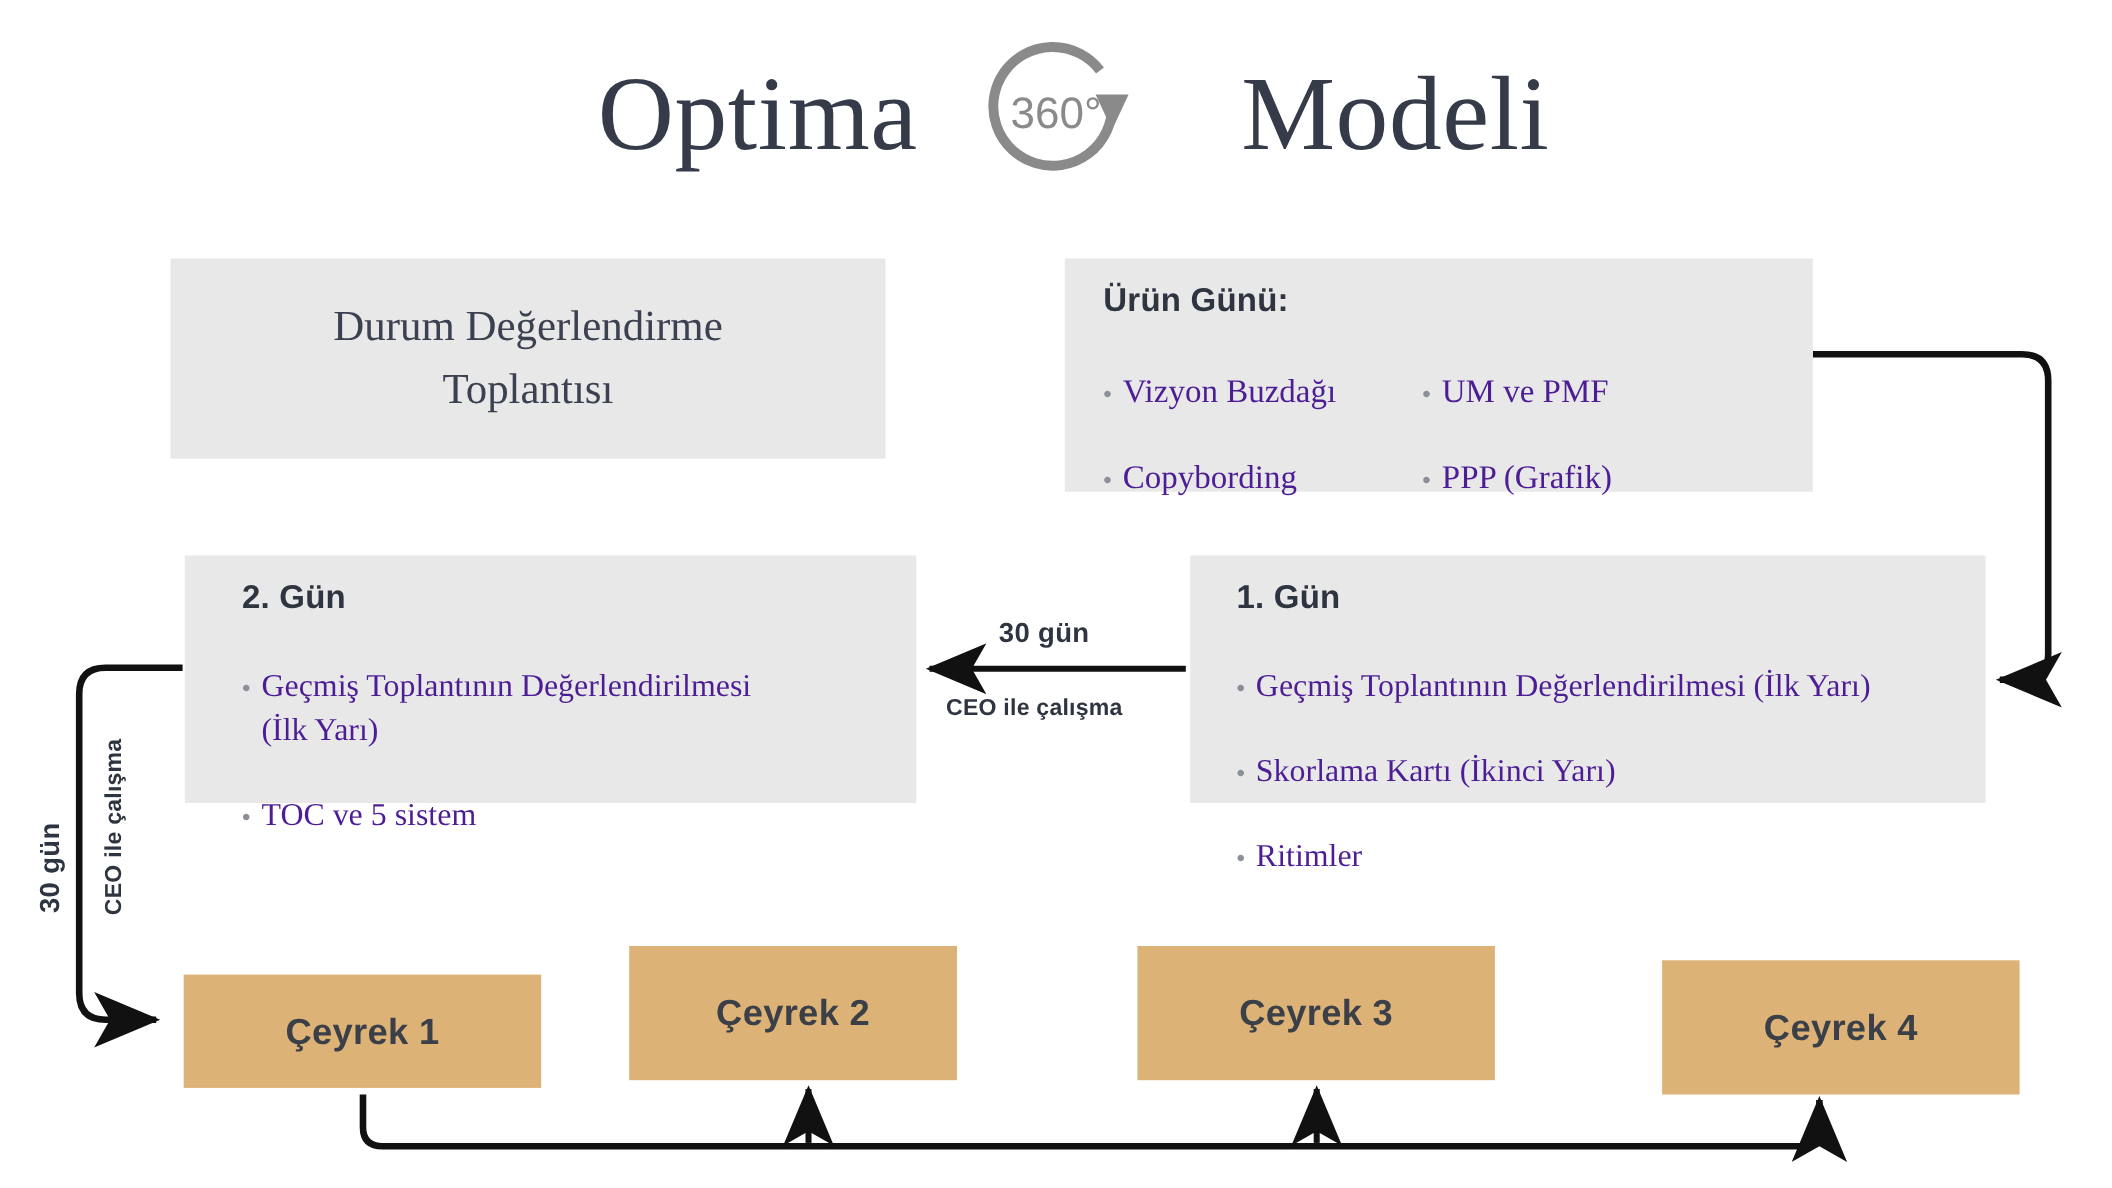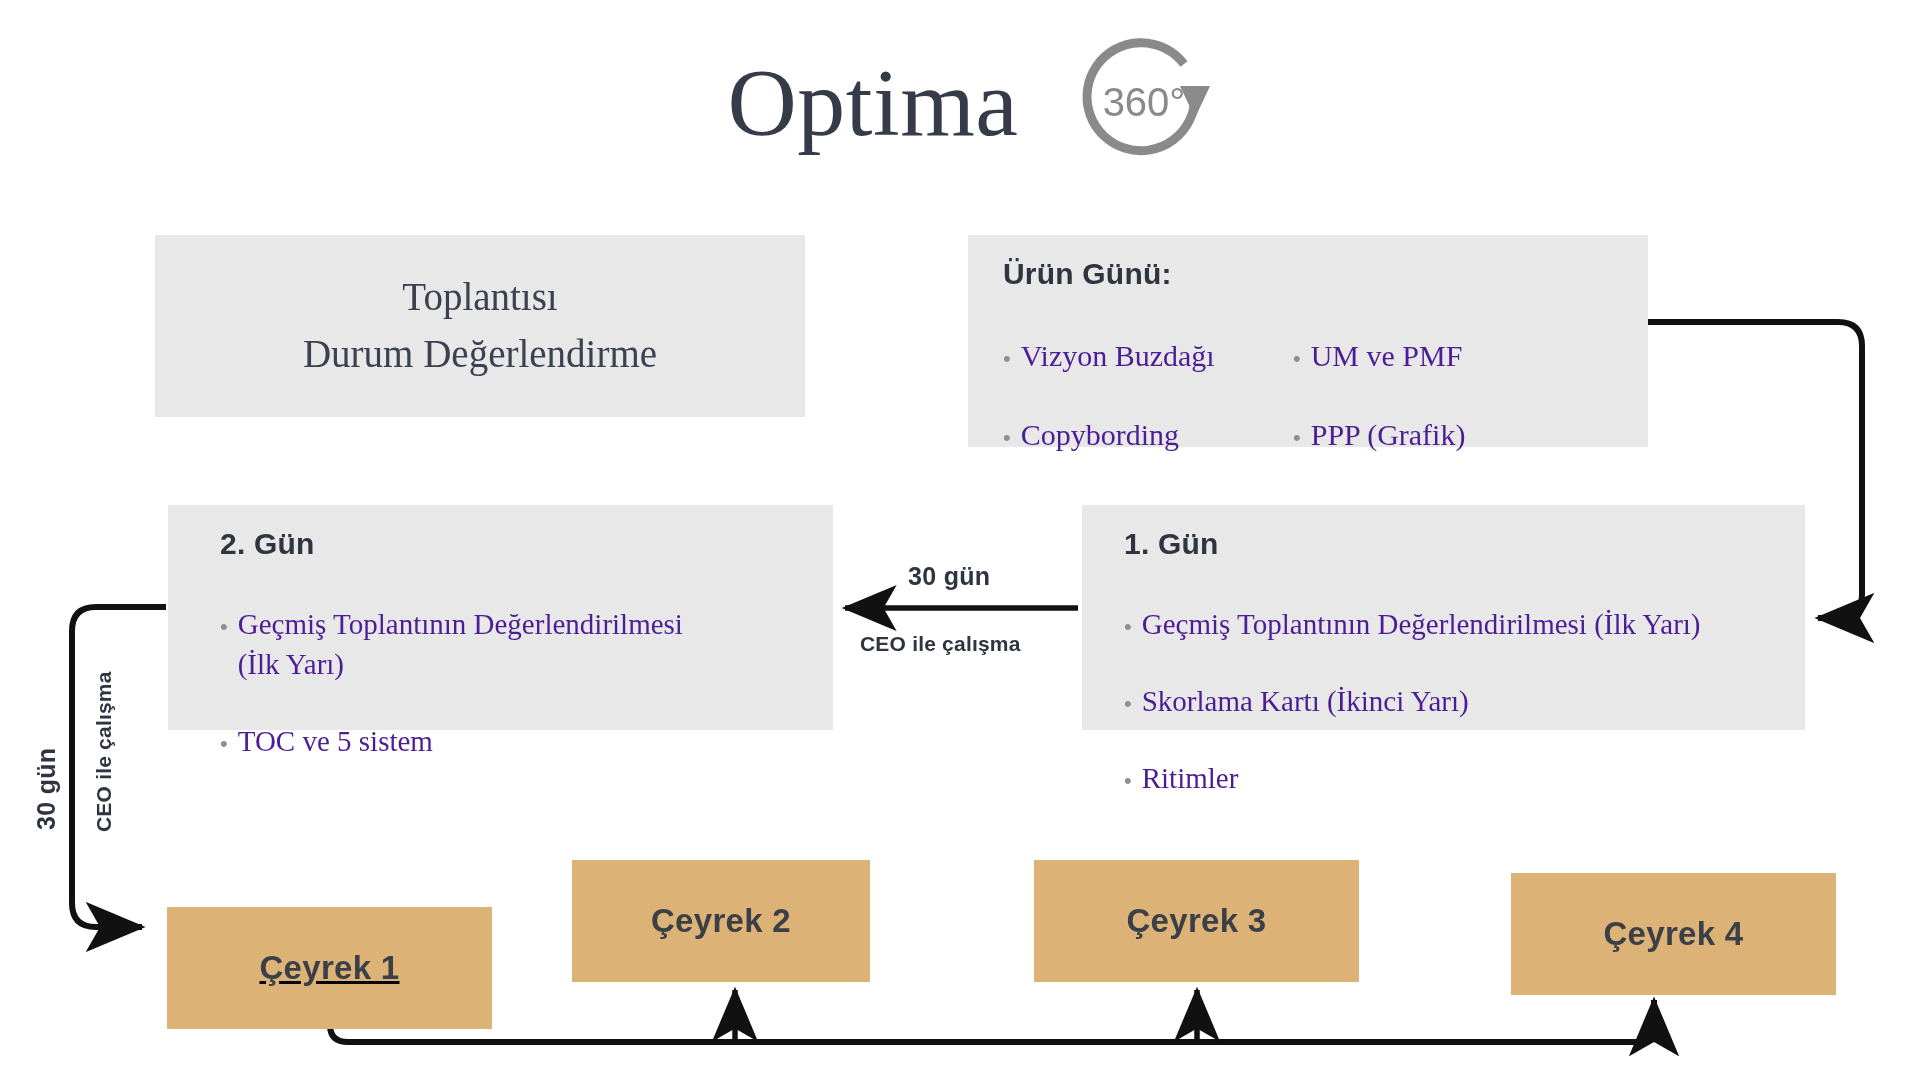--- a/index.html
+++ b/index.html
@@ -140,21 +140,21 @@
   .gun-list .serif-item { font-size: 29px; line-height: 1.38; }
 
   
   .q-label {
     font-family: "Liberation Sans", sans-serif;
     font-weight: bold;
     font-size: 33px;
     color: #3b4048;
     letter-spacing: 0.3px;
   }
-  #q1 { left: 167px; top: 907px; width: 325px; height: 122px; text-decoration: underline; }
+  #q1 { left: 167px; top: 886px; width: 325px; height: 103px; }
   #q2 { left: 572px; top: 860px; width: 298px; height: 122px; }
   #q3 { left: 1034px; top: 860px; width: 325px; height: 122px; justify-content: center; }
   #q4 { left: 1511px; top: 873px; width: 325px; height: 122px; }
 
   
   .lbl-bold {
     position: absolute;
     font-family: "Liberation Sans", sans-serif;
     font-weight: bold;
     color: #2e3440;
@@ -216,20 +216,21 @@
     <div class="title-word">Optima</div>
 
     <div class="badge-360">
       <svg width="150" height="150" viewBox="0 0 150 150" aria-hidden="true">
         <path d="M110 36 A54 54 0 1 0 121 68" fill="none" stroke="#8a8a8a" stroke-width="9" stroke-linecap="butt"></path>
         <polygon points="106,58 136,58 121,90" fill="#8a8a8a"></polygon>
         <text x="70" y="88" text-anchor="middle" font-family="Liberation Sans, sans-serif" font-size="40" fill="#8a8a8a">360°</text>
       </svg>
     </div>
 
+    <div class="title-word">Modeli</div>
   </div>
 
   <svg id="connectors" viewBox="0 0 1920 1080">
     <defs>
       <marker id="ah" markerWidth="11" markerHeight="11" refX="9.4" refY="4.2" orient="auto" markerUnits="strokeWidth">
         <path d="M0,0 L10,4.2 L0,8.4 L2.4,4.2 z" fill="#111111"></path>
       </marker>
     </defs>
 
     <path d="M1648 322 L1838 322 Q1862 322 1862 346 L1862 594 Q1862 618 1838 618 L1818 618" fill="none" stroke="#111111" stroke-width="6" marker-end="url(#ah)"></path>
@@ -237,22 +238,22 @@
     <path d="M1078 608 L845 608" fill="none" stroke="#111111" stroke-width="5.5" marker-end="url(#ah)"></path>
 
     <path d="M166 607 L96 607 Q72 607 72 631 L72 903 Q72 927 96 927 L142 927" fill="none" stroke="#111111" stroke-width="6" marker-end="url(#ah)"></path>
 
     <path d="M330 995 L330 1025 Q330 1042 348 1042 L1636 1042 Q1654 1042 1654 1025 L1654 1000" fill="none" stroke="#111111" stroke-width="6" marker-end="url(#ah)"></path>
     <path d="M735 1039 L735 990" fill="none" stroke="#111111" stroke-width="5.5" marker-end="url(#ah)"></path>
     <path d="M1197 1039 L1197 990" fill="none" stroke="#111111" stroke-width="5.5" marker-end="url(#ah)"></path>
   </svg>
 
   <div class="box" id="box-durum">
+    <div class="serif-line">Durum Değerlendirme</div>
     <div class="serif-line">Toplantısı</div>
-    <div class="serif-line">Durum Değerlendirme</div>
   </div>
 
   <div class="box" id="box-urun">
     <div class="hdr-bold">Ürün Günü:</div>
     <div class="bullet-cols">
       <div class="bullet-col">
         <div class="bullet-li">
           <span class="dot">•</span>
           <span class="serif-item">Vizyon Buzdağı</span>
         </div>

